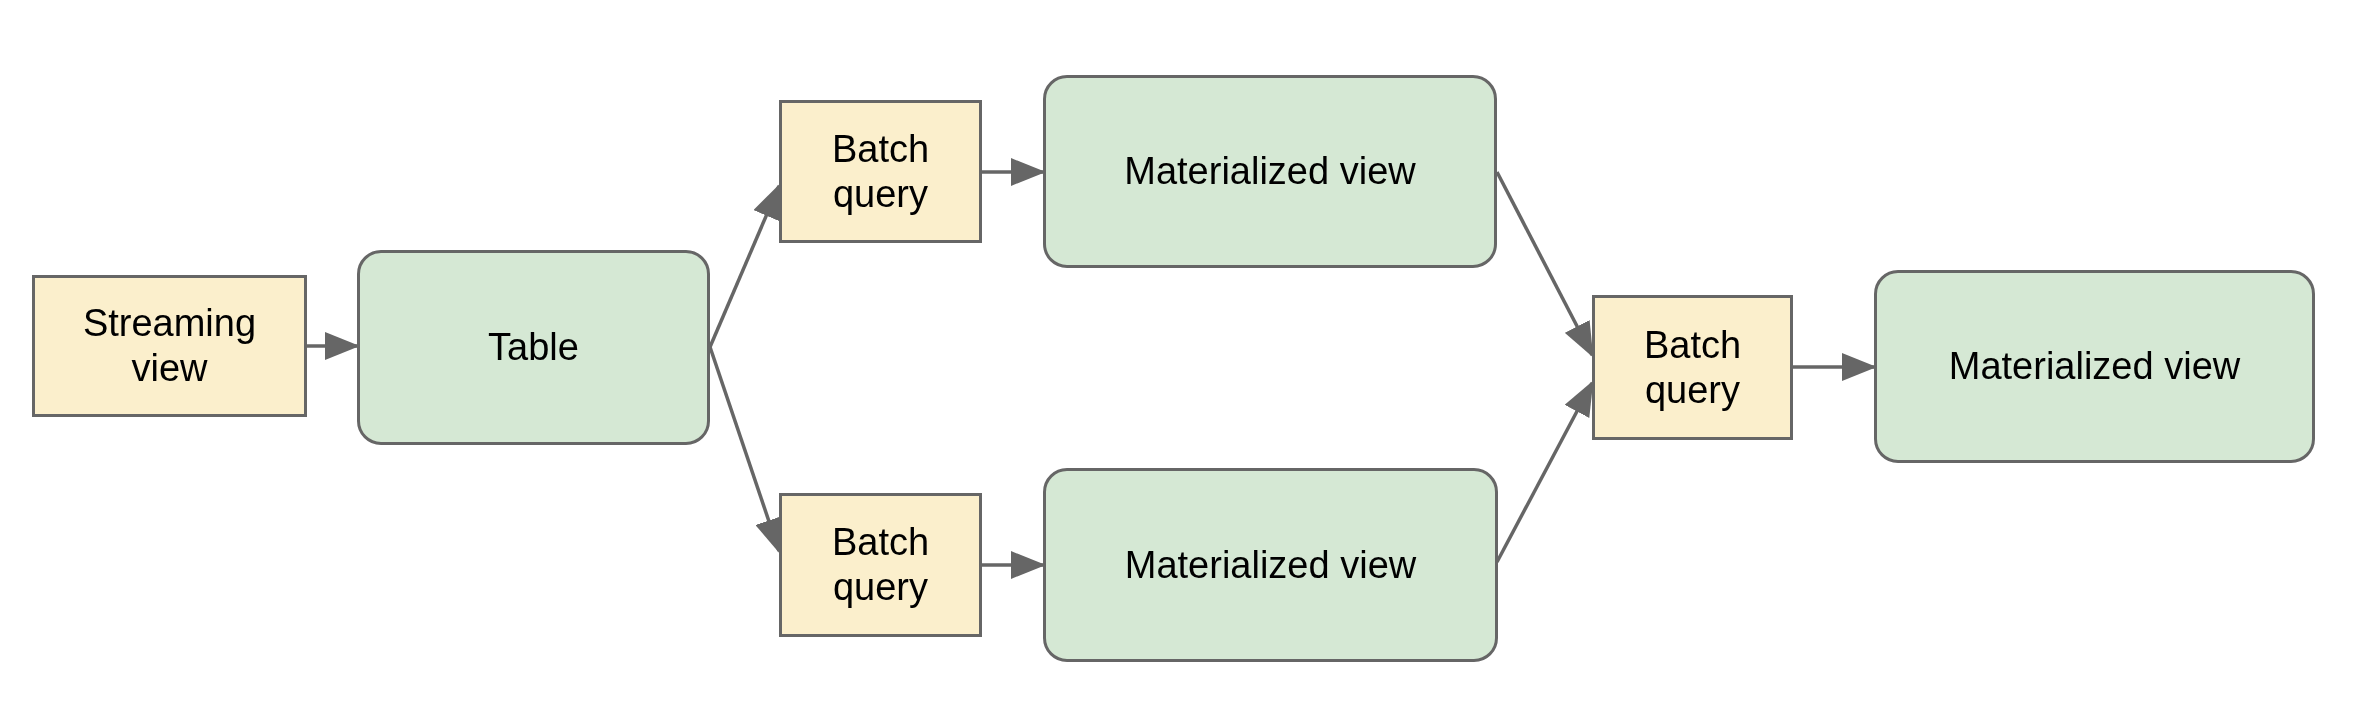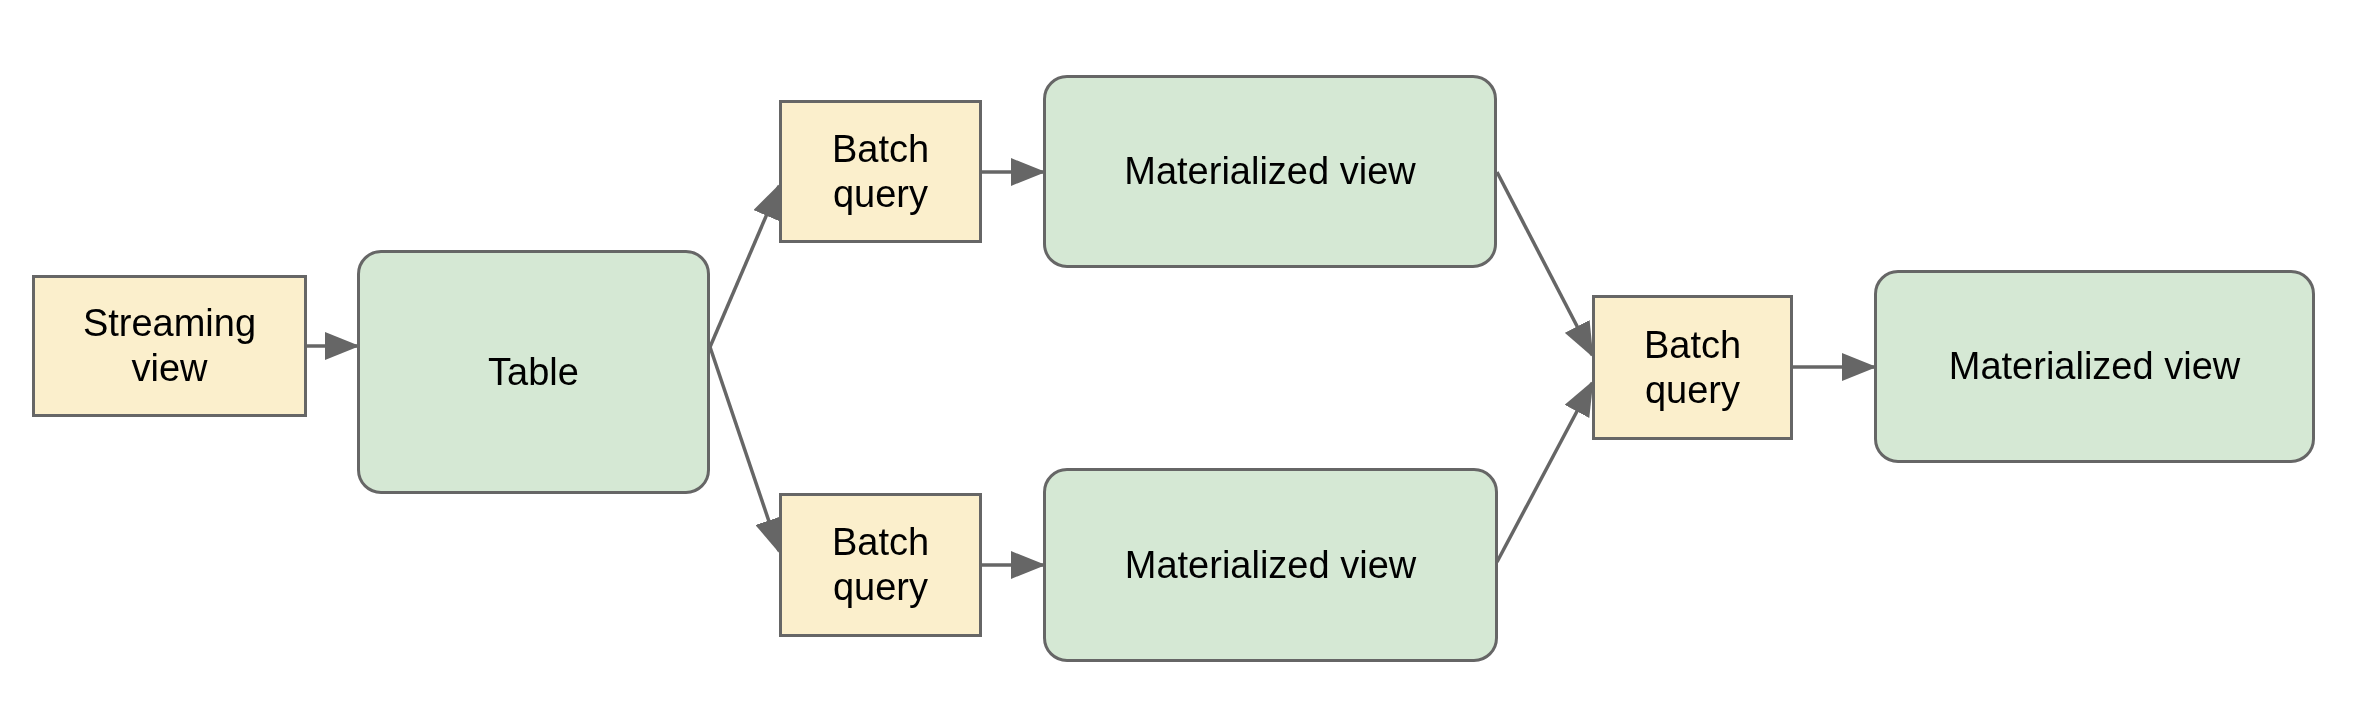--- a/index.html
+++ b/index.html
@@ -70,21 +70,21 @@
         <line x1="1497" y1="562" x2="1592" y2="383" stroke="#666666" stroke-width="3.5" marker-end="url(#arrowhead)"></line>
         <line x1="1793" y1="367" x2="1874" y2="367" stroke="#666666" stroke-width="3.5" marker-end="url(#arrowhead)"></line>
       </g>
   </svg>
 
   <div class="node process" style="left: 32px; top: 275px; width: 275px; height: 142px; background: rgb(251, 239, 204); border-color: rgb(102, 102, 102); color: rgb(0, 0, 0);">
     <span class="node-label">Streaming
 view</span>
   </div>
 
-  <div class="node store" style="left: 357px; top: 250px; width: 353px; height: 244px; background: rgb(213, 232, 212); border-color: rgb(102, 102, 102); color: rgb(0, 0, 0);">
+  <div class="node store" style="left: 357px; top: 250px; width: 353px; height: 195px; background: rgb(213, 232, 212); border-color: rgb(102, 102, 102); color: rgb(0, 0, 0);">
     <span class="node-label">Table</span>
   </div>
 
   <div class="node process" style="left: 779px; top: 100px; width: 203px; height: 143px; background: rgb(251, 239, 204); border-color: rgb(102, 102, 102); color: rgb(0, 0, 0);">
     <span class="node-label">Batch
 query</span>
   </div>
 
   <div class="node store" style="left: 1043px; top: 75px; width: 454px; height: 193px; background: rgb(213, 232, 212); border-color: rgb(102, 102, 102); color: rgb(0, 0, 0);">
     <span class="node-label">Materialized view</span>

